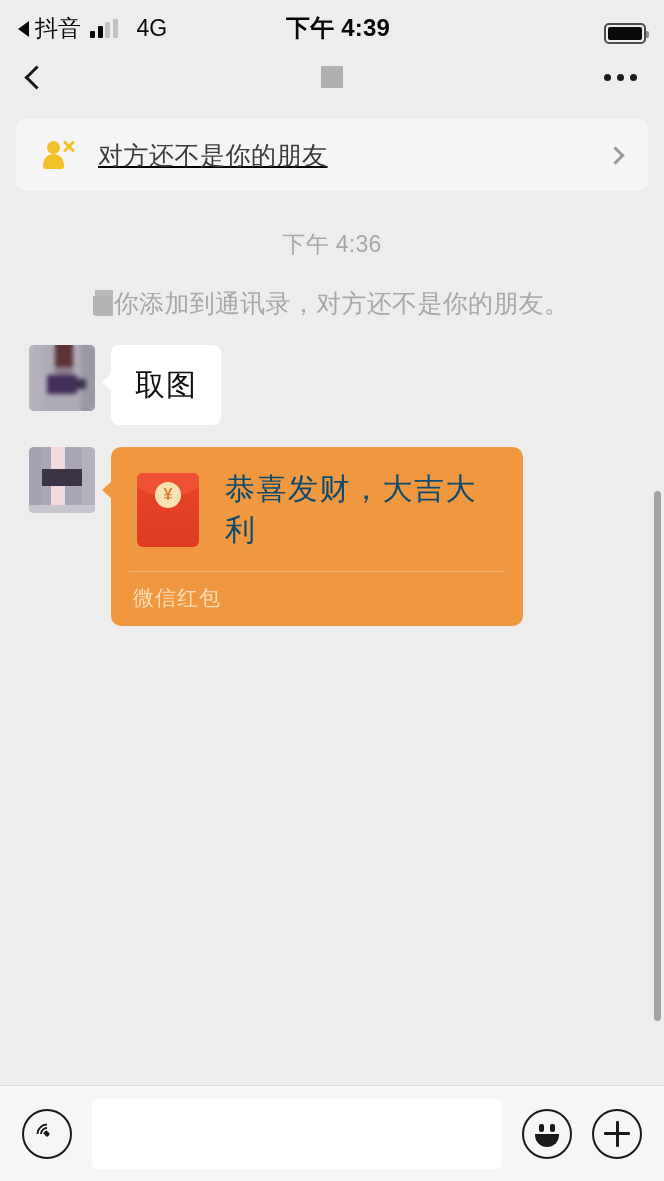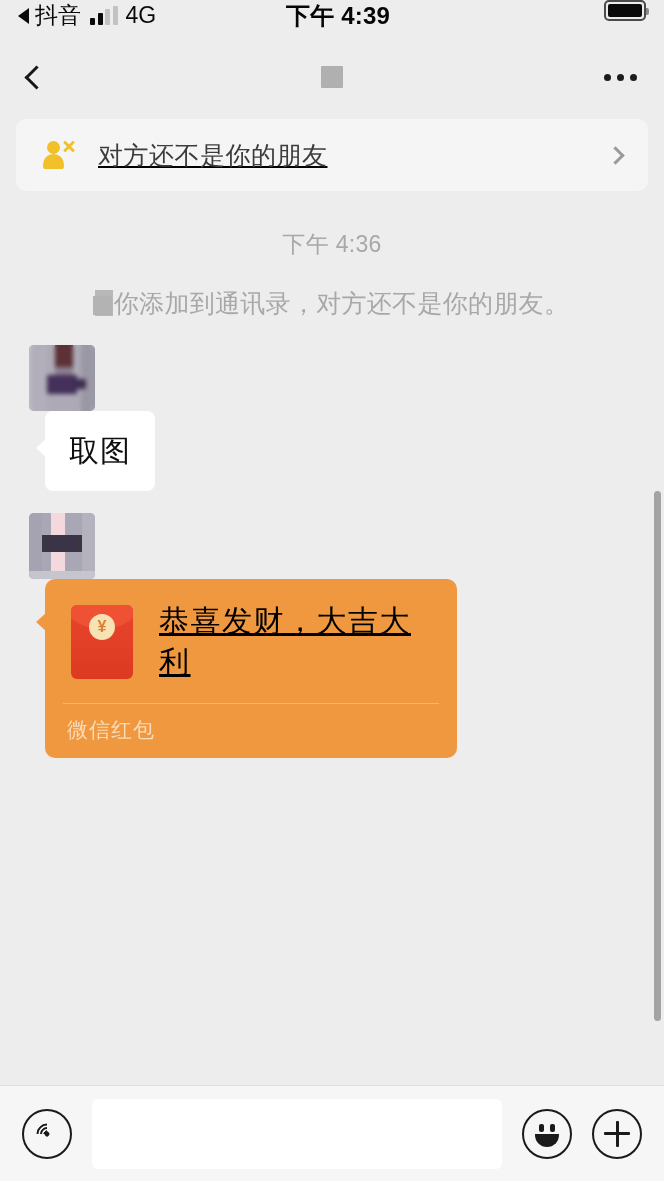--- a/index.html
+++ b/index.html
@@ -21,21 +21,21 @@
     display: flex;
     flex-direction: column;
   }
 
   
   .status-bar {
     height: 44px;
     flex: 0 0 44px;
     background: #ededed;
     display: flex;
-    align-items: flex-start;
+    align-items: flex-end;
     position: relative;
     padding: 0 18px;
   }
   .status-left {
     display: flex;
     align-items: center;
     gap: 6px;
     font-size: 23px;
     color: #0a0a0a;
     font-weight: 400;
@@ -53,21 +53,21 @@
     align-items: flex-end;
     gap: 2.5px;
     height: 19px;
     margin-left: 3px;
   }
   .signal-bars i { width: 5px; background: #0a0a0a; border-radius: 1px; display: block; }
   .signal-bars i:nth-child(1) { height: 7px; }
   .signal-bars i:nth-child(2) { height: 12px; }
   .signal-bars i:nth-child(3) { height: 16px; background: #c2c2c2; }
   .signal-bars i:nth-child(4) { height: 19px; background: #c2c2c2; }
-  .net-type { font-size: 23px; margin-left: 2px; }
+  .net-type { font-size: 23px; margin-left: 13px; }
 
   .status-time {
     position: absolute;
     left: 12px; right: 0;
     text-align: center;
     font-size: 24px;
     font-weight: 700;
     color: #060606;
     letter-spacing: 0.2px;
     pointer-events: none;
@@ -251,21 +251,20 @@
     width: 18px; height: 26px;
     background: #b8b8b8;
     margin-right: 1px;
   }
 
   
   .msg-row {
     display: flex;
     align-items: flex-start;
     margin-top: 22px;
-    flex-direction: column;
   }
   .avatar {
     width: 66px; height: 66px;
     flex: 0 0 66px;
     border-radius: 5px;
     overflow: hidden;
     position: relative;
     background: #a9a6b4;
   }
   
@@ -369,24 +368,23 @@
     display: flex;
     align-items: center;
     justify-content: center;
     font-size: 16px;
     color: #d9803a;
     font-weight: 700;
     line-height: 1;
   }
   .rp-title {
     font-size: 30px;
-    color: #000000;
+    color: #0c4a6e;
     letter-spacing: 1.5px;
     font-weight: 400;
-    text-decoration: underline;
   }
   .rp-divider {
     height: 1px;
     background: rgba(255,255,255,0.28);
     margin: 0 18px;
   }
   .rp-foot {
     padding: 12px 0 14px 22px;
     font-size: 21px;
     color: #fbdcb8;

